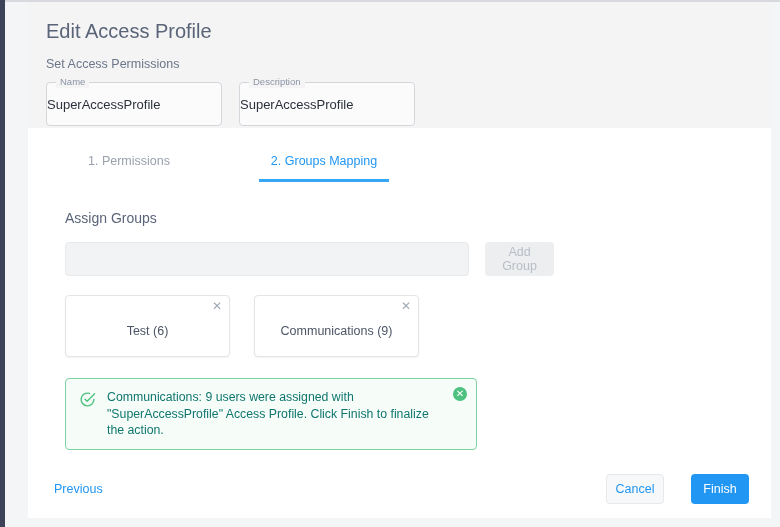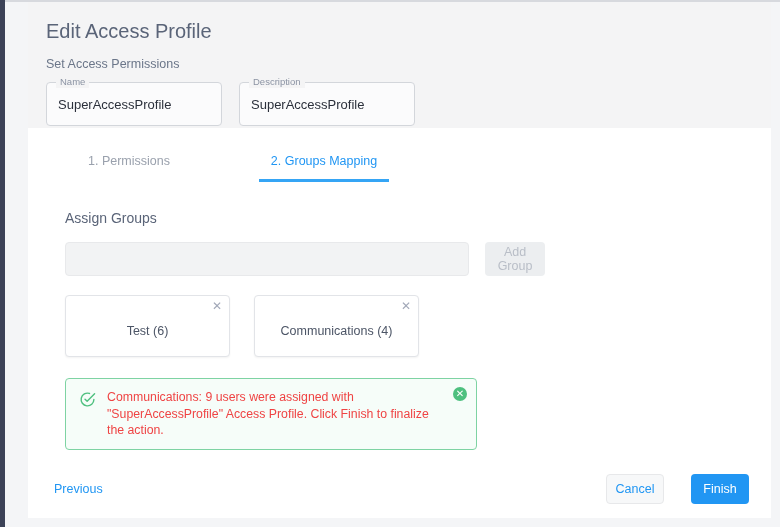--- a/index.html
+++ b/index.html
@@ -71,21 +71,21 @@
     gap: 17px;
   }
   .field {
     border: 1px solid #d3d6db;
     border-radius: 4px;
     background: #fbfbfc;
     width: 176px;
     height: 44px;
     position: relative;
     box-sizing: border-box;
-    padding: 0 11px;
+    padding: 0 0;
     display: flex;
     align-items: center;
   }
   .field-legend {
     position: absolute;
     top: -7px;
     left: 9px;
     background: #f4f4f5;
     padding: 0 4px;
     font-size: 9.5px;
@@ -145,21 +145,21 @@
     border: 1px solid #e8e9eb;
     border-radius: 4px;
     box-sizing: border-box;
     font-size: 12.5px;
     color: #2b303b;
     padding: 0 11px;
     outline: none;
     font-family: "Liberation Sans", sans-serif;
   }
   .add-btn {
-    width: 60px;
+    width: 69px;
     height: 34px;
     background: #eceef0;
     border: none;
     border-radius: 4px;
     color: #b9bec7;
     font-size: 12.5px;
     font-family: "Liberation Sans", sans-serif;
     cursor: default;
   }
 
@@ -209,21 +209,21 @@
     align-items: flex-start;
     padding: 10px 10px 10px 13px;
     box-sizing: border-box;
     position: relative;
   }
   .alert-icon {
     flex: 0 0 auto;
     margin: 2px 11px 0 0;
   }
   .alert-text {
-    color: #ef4444;
+    color: #0f766e;
     font-size: 12.3px;
     line-height: 16.5px;
     width: 330px;
   }
   .alert-close {
     position: absolute;
     top: 8px;
     right: 9px;
     width: 14px;
     height: 14px;
@@ -318,21 +318,21 @@
       <button class="add-btn">Add Group</button>
     </div>
 
     <div class="chips">
       <div class="chip">
         <span class="chip-close">✕</span>
         <span class="chip-label">Test (6)</span>
       </div>
       <div class="chip">
         <span class="chip-close">✕</span>
-        <span class="chip-label">Communications (4)</span>
+        <span class="chip-label">Communications (9)</span>
       </div>
     </div>
 
     <div class="alert">
       <span class="alert-icon">
         <svg width="17" height="17" viewBox="0 0 24 24" fill="none" stroke="#4ec07f" stroke-width="2" stroke-linecap="round" stroke-linejoin="round">
           <path d="M21 12a9 9 0 1 1-6.2-8.55"></path>
           <polyline points="8.5 11.5 11.5 14.5 22 4"></polyline>
         </svg>
       </span>

